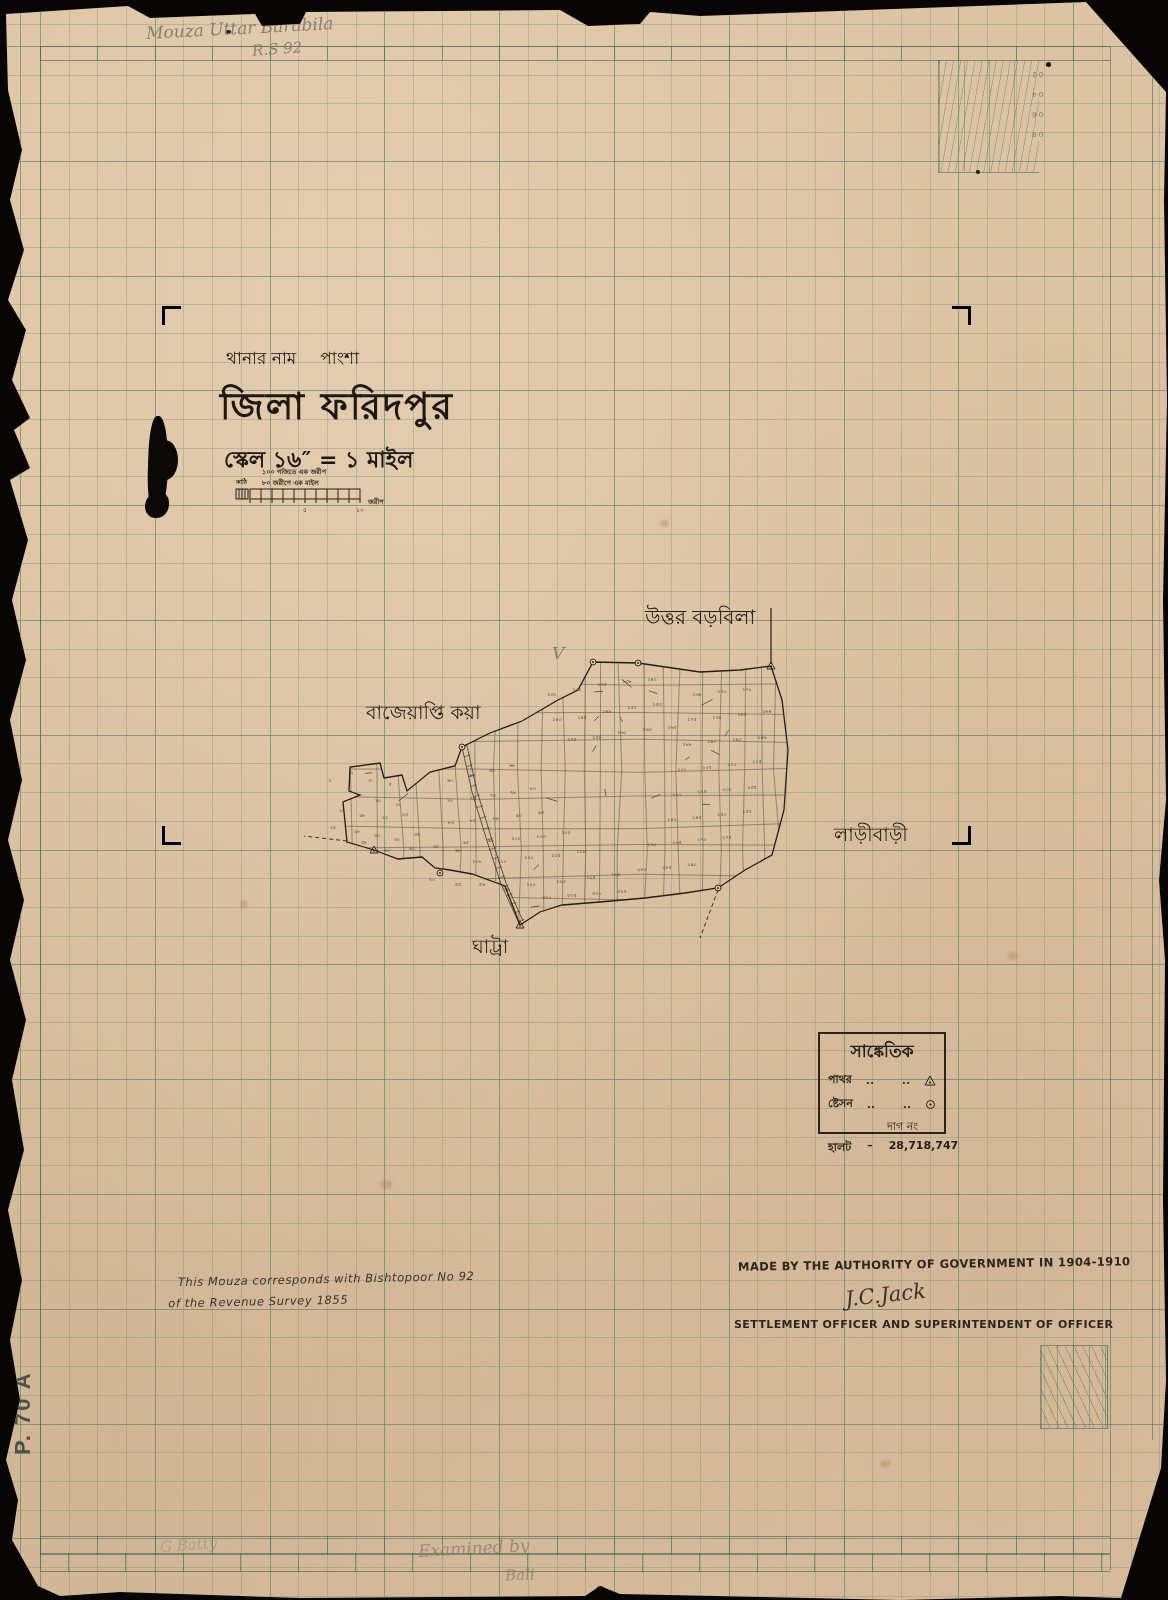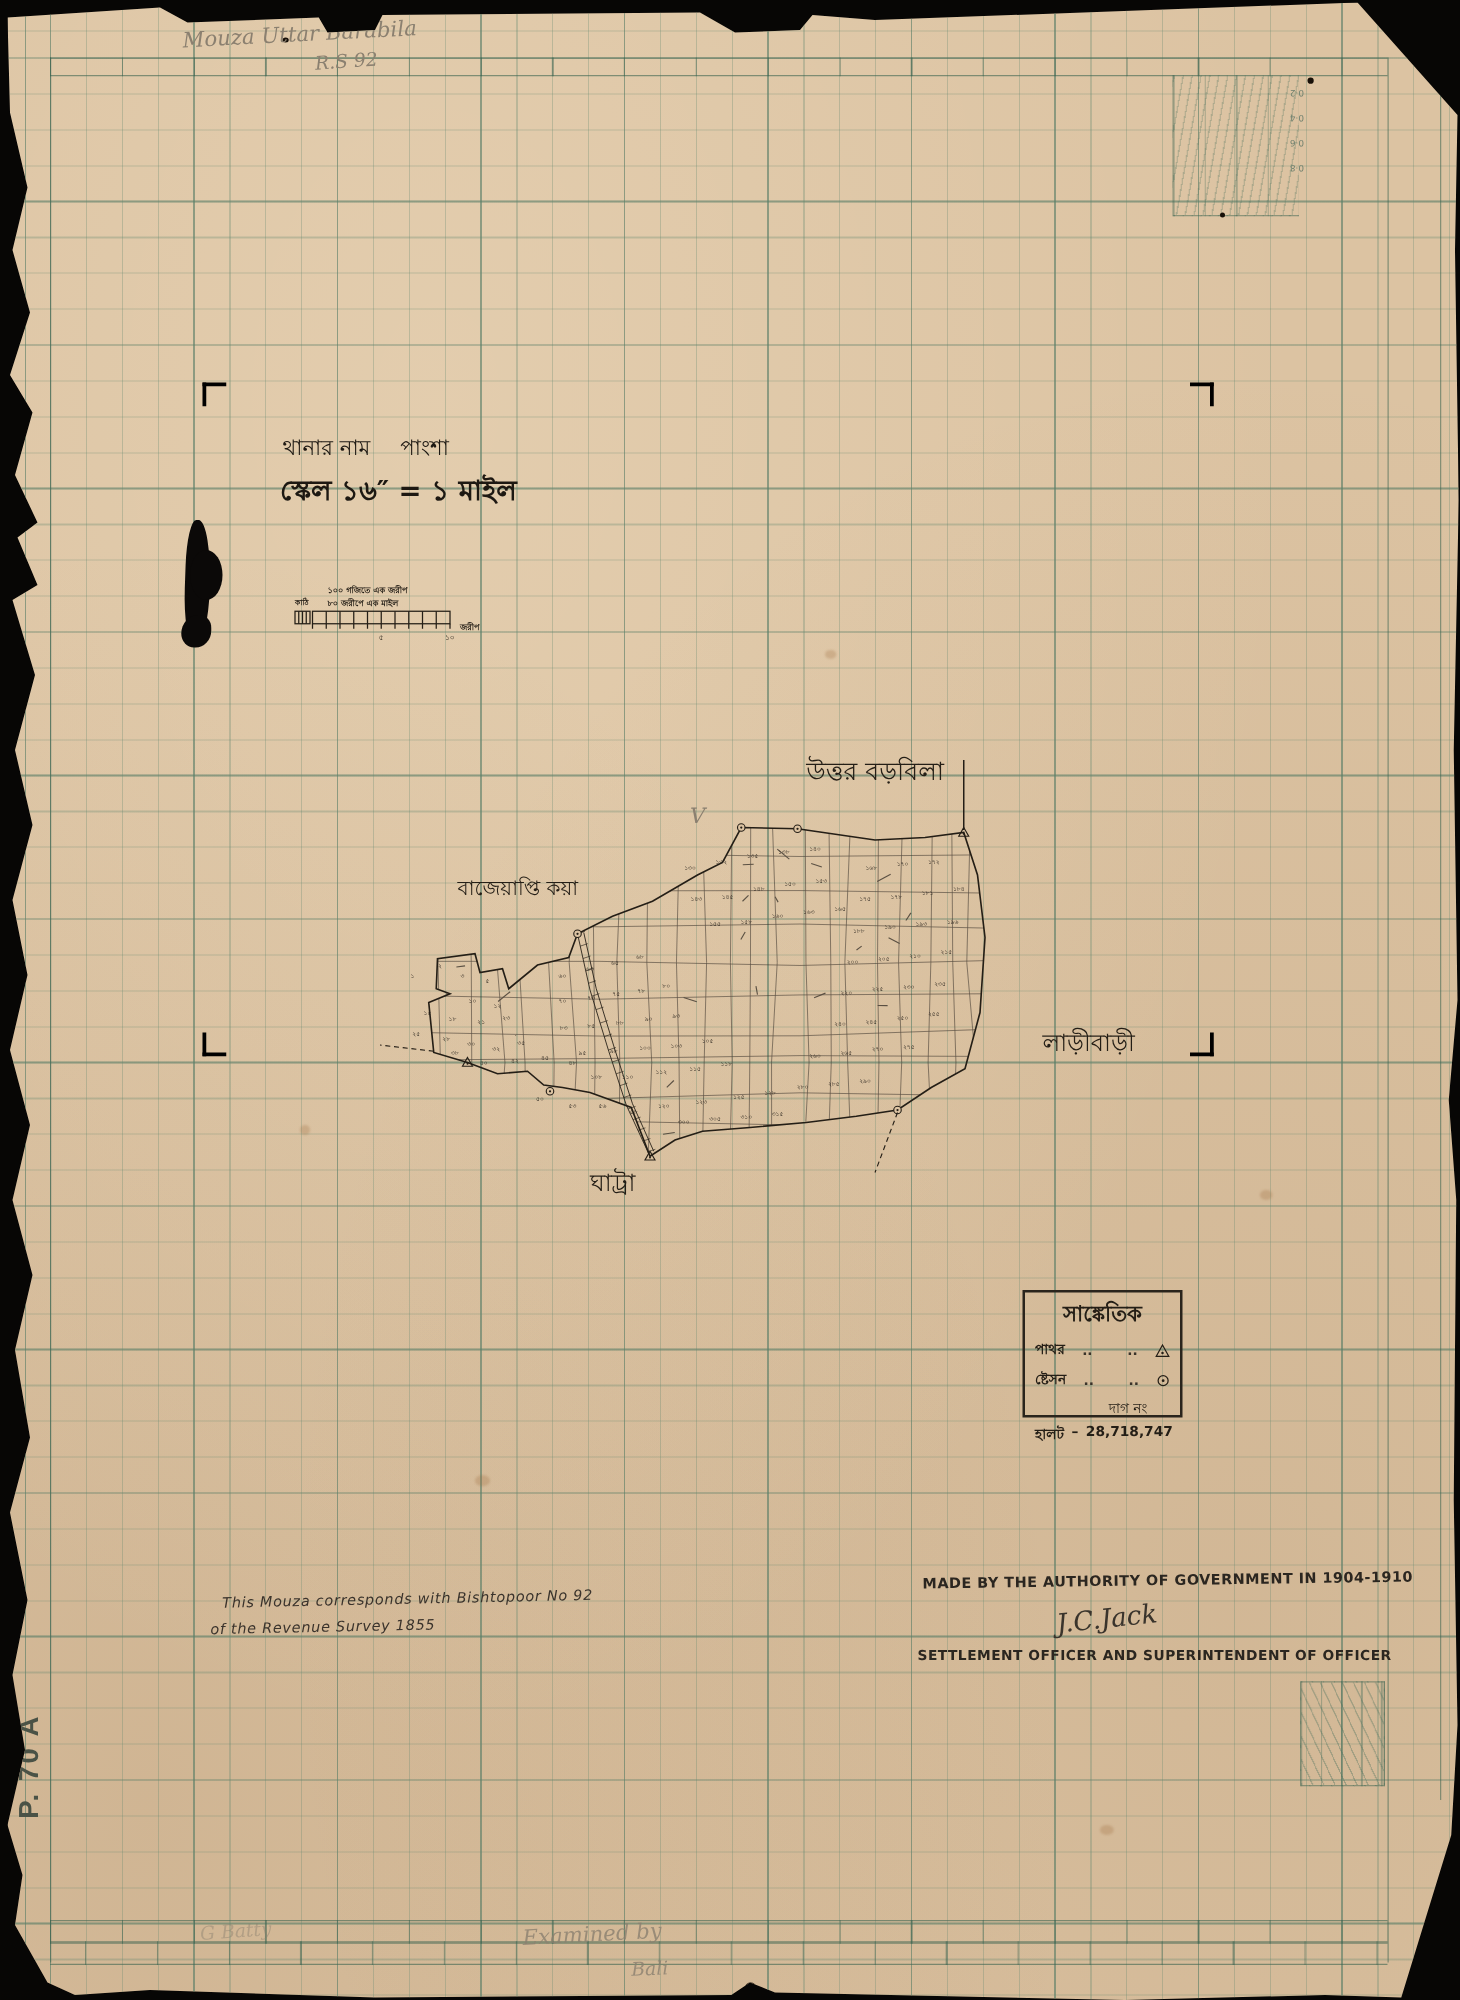--- a/index.html
+++ b/index.html
@@ -46,21 +46,21 @@
   .blob{position:absolute;background:#0b0908;}
   .speck{position:absolute;background:#181008;border-radius:50%;}
   .fox{position:absolute;border-radius:50%;background:rgba(150,100,50,.25);filter:blur(1px);}
   .nlabel{position:absolute;color:#241e16;font-weight:normal;}
   .legend{position:absolute;left:818px;top:1032px;width:128px;height:102px;
     border:2px solid #2a241c;color:#241e16;padding:4px 8px;box-sizing:border-box;}
   .legend-title{text-align:center;font-size:17px;font-weight:bold;}
   .legend-row{display:flex;align-items:center;font-size:11px;margin-top:5px;font-weight:bold;}
   .legend-row .lead{flex:1;text-align:center;color:#3a332a;}
   .legend-dag{text-align:right;font-size:11px;font-weight:normal;margin-top:4px;padding-right:18px;}
-  .legend-halt{font-size:11px;font-weight:bold;margin-top:2px;display:flex;gap:6px;}
+  .legend-halt{font-size:11px;font-weight:bold;margin-top:2px;display:flex;gap:16px;}
   .note-left{position:absolute;left:178px;top:1272px;color:#3a332c;font-size:11.5px;
     letter-spacing:.6px;transform:rotate(-1.2deg);font-style:italic;}
   .note-left div+div{margin-top:7px;margin-left:-10px;}
   .auth{position:absolute;left:738px;top:1257px;color:#2b2620;font-size:11.5px;font-weight:bold;
     letter-spacing:.4px;transform:rotate(-.8deg);}
   .sig{position:absolute;left:845px;top:1283px;font-family:"DejaVu Serif",serif;font-style:italic;
     font-size:21px;color:#3a342c;transform:rotate(-6deg);letter-spacing:0px;}
   .officer{position:absolute;left:734px;top:1318px;color:#2b2620;font-size:11px;font-weight:bold;
     letter-spacing:.4px;}
   .sheetno{position:absolute;left:10px;top:1455px;color:#4a5246;font-size:22px;font-weight:bold;
@@ -125,20 +125,21 @@
     <div class="pencil vcheck">V</div>
     <div class="pencil" style="position:absolute;left:160px;top:1536px;font-size:15px;opacity:.45;transform:rotate(-4deg);">G Batty</div>
     <div class="pencil" style="position:absolute;left:418px;top:1538px;font-size:17px;transform:rotate(-3deg);opacity:.8;">Examined by</div>
     <div class="pencil" style="position:absolute;left:505px;top:1566px;font-size:15px;transform:rotate(-2deg);opacity:.8;">Bali</div>
 
     <div class="title-block">
       <div class="t-row t-row1">
         <span>থানার নাম</span>
         <span>পাংশা</span>
       </div>
+      <div class="t-district">জিলা ফরিদপুর</div>
       <div class="t-scale">স্কেল ১৬″ = ১ মাইল</div>
     </div>
 
     <svg class="scalebar" width="170" height="55" viewBox="0 0 170 55">
       <text x="8" y="22" font-size="6" fill="#241e16" font-weight="bold">কাঠি</text>
       <text x="34" y="12" font-size="6.5" fill="#241e16" font-weight="bold">১০০ গজিতে এক জরীপ</text>
       <text x="34" y="23" font-size="6.5" fill="#241e16" font-weight="bold">৮০ জরীপে এক মাইল</text>
       <g id="ruler" stroke="#241e16" stroke-width="1">
           <rect x="8" y="27" width="12" height="10" fill="none"></rect>
           <line x1="11" y1="27" x2="11" y2="37"></line>
@@ -383,21 +384,21 @@
           <text x="367" y="269">২৮৫</text>
           <text x="392" y="266">২৯০</text>
           <text x="247" y="299">৩০০</text>
           <text x="272" y="297">৩০৫</text>
           <text x="297" y="295">৩১০</text>
           <text x="322" y="293">৩১৫</text>
         </g>
     </svg>
 
     <div class="nlabel" style="left:645px;top:602px;font-size:20px;">উত্তর বড়বিলা</div>
-    <div class="nlabel" style="left:366px;top:698px;font-size:16px;">বাজেয়াপ্তি কয়া</div>
+    <div class="nlabel" style="left:366px;top:698px;font-size:19px;">বাজেয়াপ্তি কয়া</div>
     <div class="nlabel" style="left:834px;top:820px;font-size:19px;">লাড়ীবাড়ী</div>
     <div class="nlabel" style="left:472px;top:932px;font-size:19px;">ঘাট্রা</div>
 
     <div class="legend">
       <div class="legend-title">সাঙ্কেতিক</div>
       <div class="legend-row">
         <span>পাথর</span>
         <span class="lead">..</span>
         <span class="lead">..</span>
         <svg width="12" height="11" viewBox="0 0 12 11">

